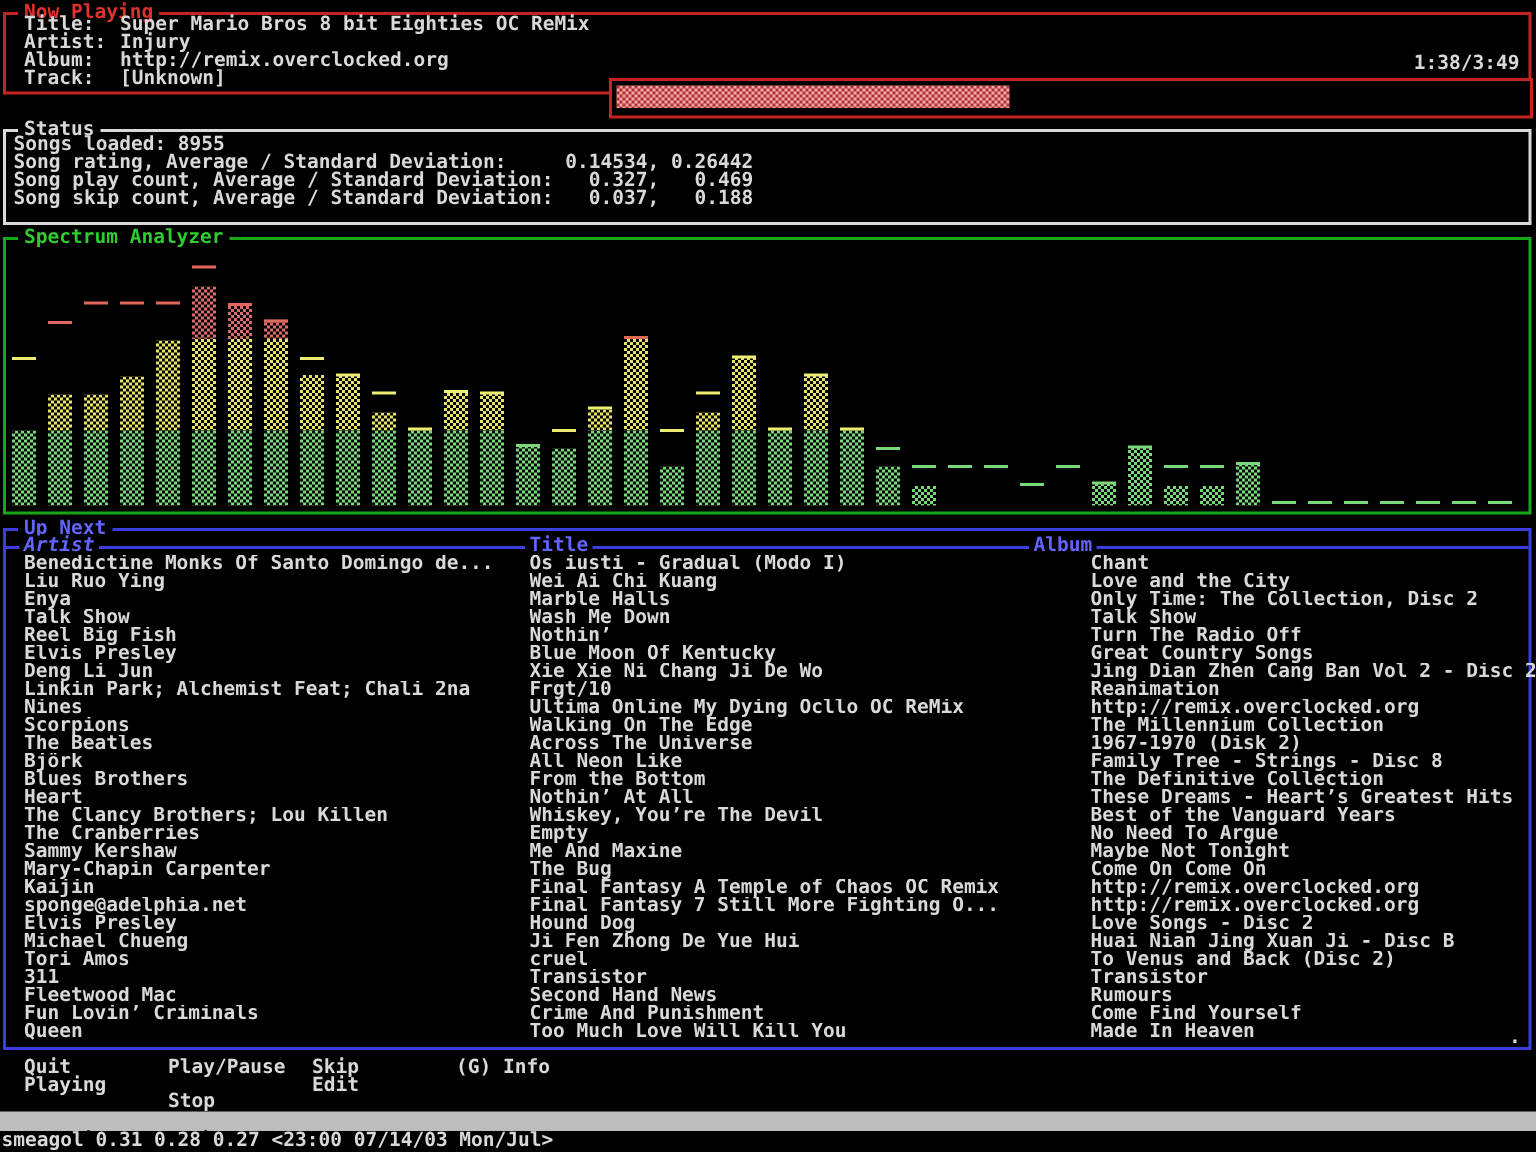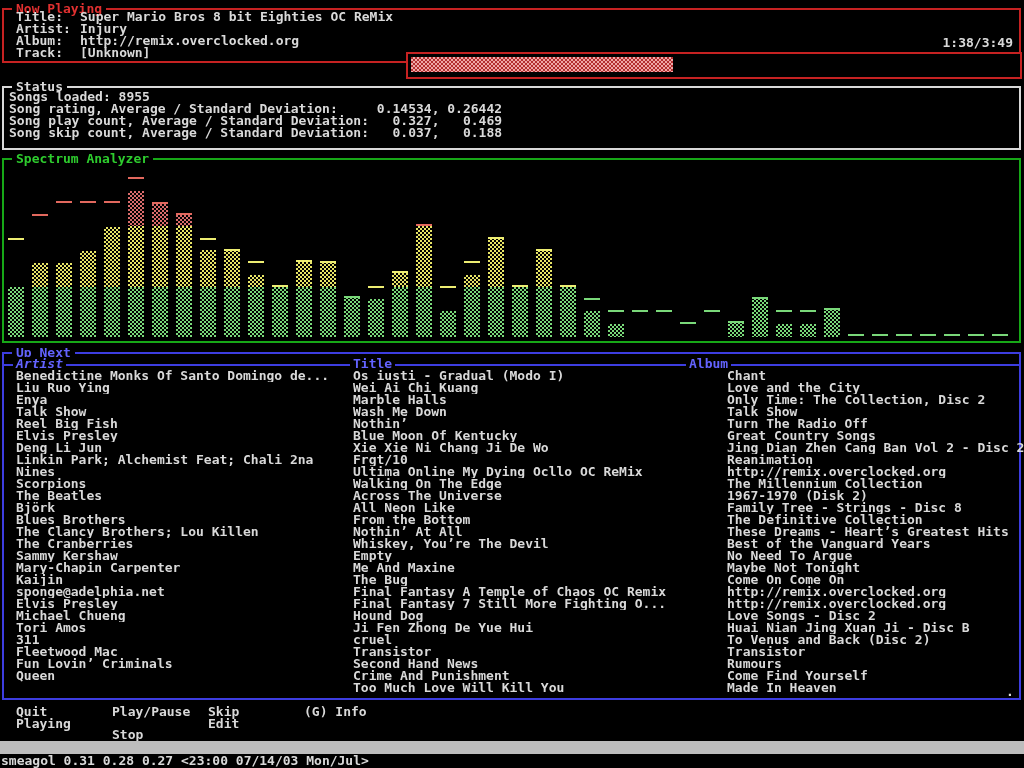--- a/index.html
+++ b/index.html
@@ -286,20 +286,21 @@
       <div class="pl-line">Talk Show</div>
       <div class="pl-line">Reel Big Fish</div>
       <div class="pl-line">Elvis Presley</div>
       <div class="pl-line">Deng Li Jun</div>
       <div class="pl-line">Linkin Park; Alchemist Feat; Chali 2na</div>
       <div class="pl-line">Nines</div>
       <div class="pl-line">Scorpions</div>
       <div class="pl-line">The Beatles</div>
       <div class="pl-line">Björk</div>
       <div class="pl-line">Blues Brothers</div>
+      <div class="pl-line">Heart</div>
       <div class="pl-line">The Clancy Brothers; Lou Killen</div>
       <div class="pl-line">The Cranberries</div>
       <div class="pl-line">Sammy Kershaw</div>
       <div class="pl-line">Mary-Chapin Carpenter</div>
       <div class="pl-line">Kaijin</div>
       <div class="pl-line">sponge@adelphia.net</div>
       <div class="pl-line">Elvis Presley</div>
       <div class="pl-line">Michael Chueng</div>
       <div class="pl-line">Tori Amos</div>
       <div class="pl-line">311</div>

